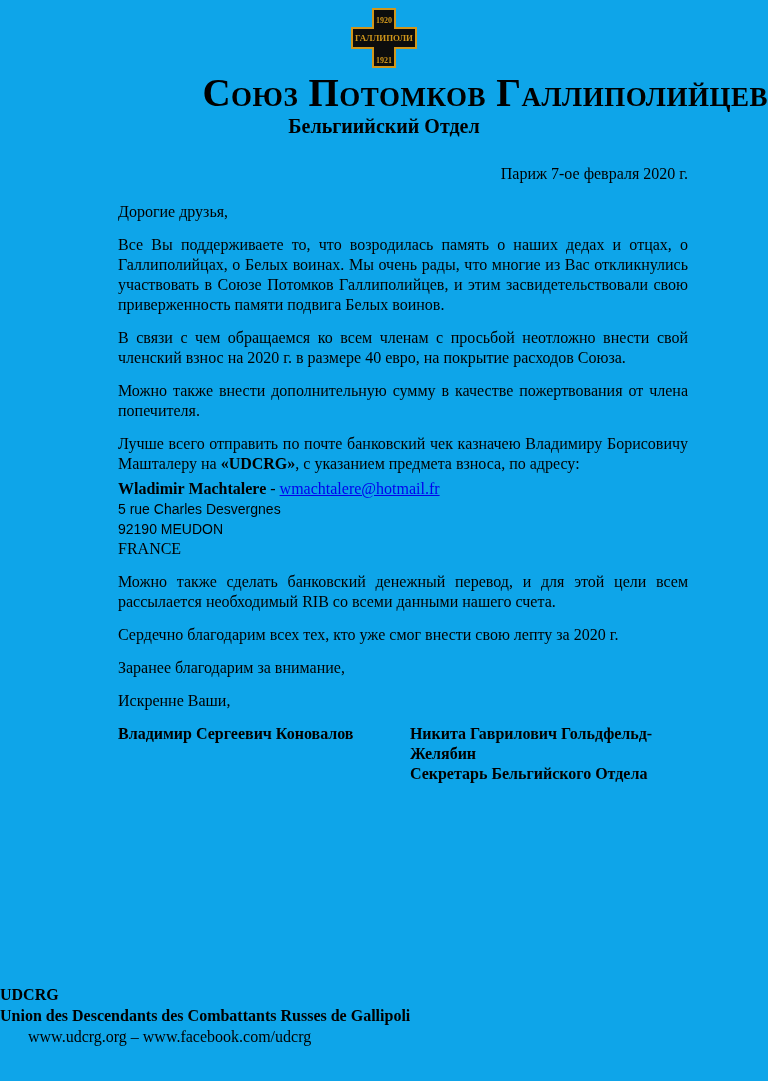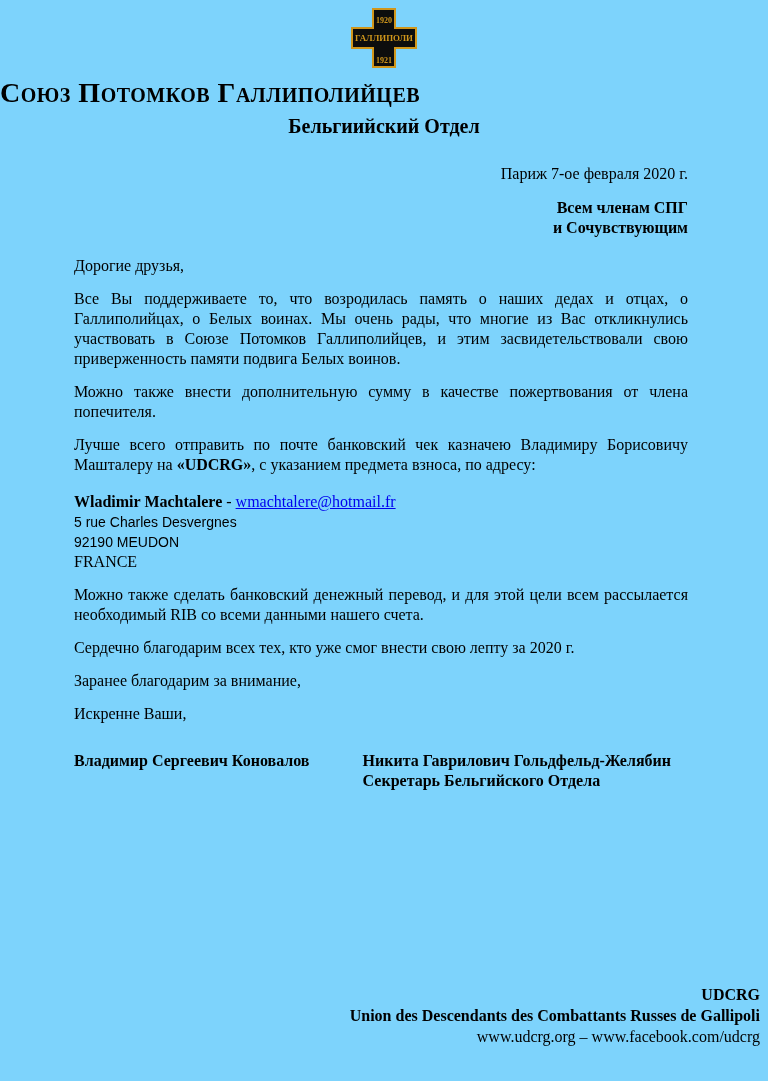--- a/index.html
+++ b/index.html
@@ -1,72 +1,72 @@
 <!DOCTYPE html>
 <html><head>
 <meta charset="utf-8">
 <style>
   html, body { margin: 0; padding: 0; background: #ffffff; }
   .page {
     position: relative;
     width: 768px;
     height: 1081px;
-    background: #7dd3fc;
+    background: #0ea5e9;
     overflow: hidden;
     font-family: "Liberation Serif", serif;
     font-size: 16px;
     line-height: 20px;
     color: #000000;
   }
-  .content { padding: 0 80px 0 74px; }
+  .content { padding: 0 80px 0 118px; }
 
   
   .logo-wrap { text-align: center; padding-top: 8px; height: 62px; }
   .logo-wrap svg { display: inline-block; }
   .doc-title {
-    text-align: left;
+    text-align: right;
     font-weight: bold;
     font-variant: small-caps;
-    font-size: 28px;
+    font-size: 39px;
     line-height: 34px;
     margin-top: 6px;
     letter-spacing: 0.5px;
   }
   .doc-subtitle {
     text-align: center;
     font-weight: bold;
     font-size: 20px;
     line-height: 24px;
     margin-top: 4px;
   }
 
   
   .dateline { text-align: right; margin-top: 26px; }
   .addressee { text-align: right; font-weight: bold; margin-top: 14px; }
 
   
   .body { margin-top: 18px; }
   .para { margin: 13px 0 0 0; text-align: justify; }
   .para.first { margin-top: 0; }
-  .contact-block { margin-top: 17px; }
+  .contact-block { margin-top: 5px; }
   .contact-name { font-weight: bold; }
   .email-link { color: #0000ee; text-decoration: underline; cursor: pointer; }
   .addr-sans { font-family: "Liberation Sans", sans-serif; font-size: 14px; }
   .bold-inline { font-weight: bold; margin-top: 27px; }
 
   
-  .signatures { display: flex; margin-top: 27px; font-weight: bold; }
+  .signatures { display: flex; margin-top: 13px; font-weight: bold; gap: 24px; }
   .sig-col-left { width: 47%; flex: 0 0 auto; }
   .sig-col-right { flex: 1 1 auto; }
 
   
-  .footer { position: absolute; left: 0; right: 8px; top: 984px; text-align: right; }
+  .footer { position: absolute; left: 0; right: 8px; top: 984px; text-align: left; }
   .footer-org-short { font-weight: bold; line-height: 21px; }
   .footer-org-full { font-weight: bold; line-height: 21px; }
-  .footer-links { line-height: 21px; }
+  .footer-links { line-height: 21px; padding-left: 28px; }
 </style>
 </head>
 <body>
 
 <div class="page">
 
   <div class="logo-wrap">
     <svg width="66" height="60" viewBox="0 0 66 60">
       <path d="M 22 1 H 44 V 20 H 65 V 40 H 44 V 59 H 22 V 40 H 1 V 20 H 22 Z" fill="#0d0d0d" stroke="#d0961b" stroke-width="2"></path>
       <text x="33" y="15" text-anchor="middle" font-family="Liberation Serif, serif" font-size="8" font-weight="bold" fill="#d0961b">1920</text>
@@ -74,31 +74,28 @@
       <text x="33" y="55" text-anchor="middle" font-family="Liberation Serif, serif" font-size="8" font-weight="bold" fill="#d0961b">1921</text>
     </svg>
   </div>
 
   <div class="doc-title">Союз Потомков Галлиполийцев</div>
   <div class="doc-subtitle">Бельгиийский Отдел</div>
 
   <div class="content">
     <div class="dateline">Париж 7-ое февраля 2020 г.</div>
 
-    <div class="addressee">
-      <div>Всем членам СПГ</div>
-      <div>и Сочувствующим</div>
-    </div>
 
     <div class="body">
       <div class="para first">Дорогие друзья,</div>
 
       <div class="para">Все Вы поддерживаете то, что возродилась память о наших дедах и отцах, о Галлиполийцах, о Белых воинах. Мы очень рады, что многие из Вас откликнулись участвовать в Союзе Потомков Галлиполийцев, и этим засвидетельствовали свою приверженность памяти подвига Белых воинов.</div>
 
 
+      <div class="para">В связи с чем обращаемся ко всем членам с просьбой неотложно внести свой членский взнос на 2020 г. в размере 40 евро, на покрытие расходов Союза.</div>
 
       <div class="para">Можно также внести дополнительную сумму в качестве пожертвования от члена попечителя.</div>
 
       <div class="para"><span>Лучше всего отправить по почте банковский чек казначею Владимиру Борисовичу Машталеру на </span><span class="bold-inline">«UDCRG»</span><span>, с указанием предмета взноса, по адресу:</span></div>
 
       <div class="contact-block">
         <div><span class="contact-name">Wladimir Machtalere</span><span> - </span><a class="email-link">wmachtalere@hotmail.fr</a></div>
         <div class="addr-sans">5 rue Charles Desvergnes</div>
         <div class="addr-sans">92190 MEUDON</div>
         <div>FRANCE</div>

